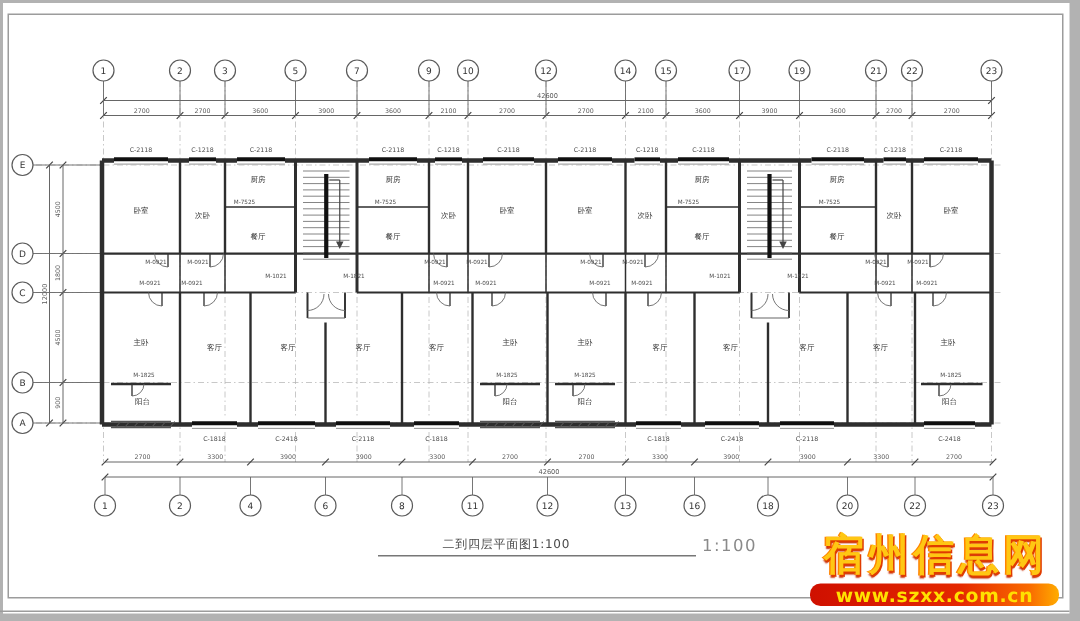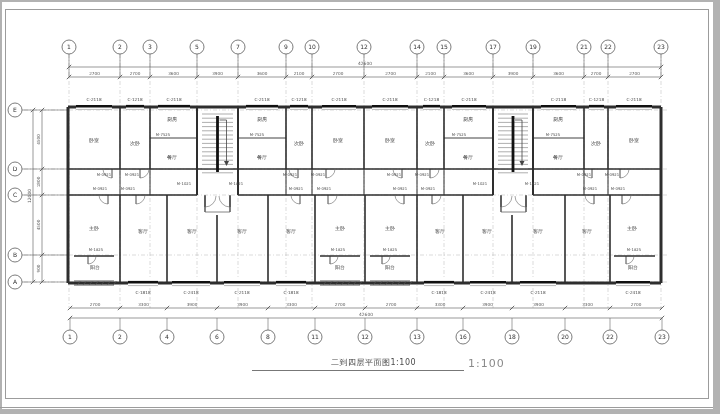--- a/index.html
+++ b/index.html
@@ -3,21 +3,21 @@
 <meta charset="utf-8">
 <style>
   html,body{margin:0;padding:0;}
   body{width:720px;height:414px;overflow:hidden;background:#b2b2b2;font-family:"DejaVu Sans","Liberation Sans",sans-serif;}
   #canvas{position:relative;width:720px;height:414px;background:#b2b2b2;}
   #sheet{position:absolute;left:2px;top:2px;width:711px;height:407px;background:#ffffff;}
   #frame{position:absolute;left:5px;top:9px;width:702px;height:388px;border:1px solid #9c9c9c;}
   #bottomrule{position:absolute;left:0px;top:407px;width:713px;height:1px;background:#9c9c9c;}
   #plan-svg{position:absolute;left:0;top:0;}
   .titleblock{position:absolute;left:230px;top:355px;width:300px;}
-  #drawing-title{position:absolute;left:65px;top:2px;font-size:8px;color:#4a4a4a;letter-spacing:0.5px;white-space:nowrap;margin-left:36px;}
+  #drawing-title{position:absolute;left:65px;top:2px;font-size:8px;color:#4a4a4a;letter-spacing:0.5px;white-space:nowrap;}
   #title-underline{position:absolute;left:22px;top:15px;width:212px;height:1px;background:#777;}
   #scale-label{position:absolute;left:238px;top:2px;font-size:11px;color:#8a8a8a;letter-spacing:1px;}
   .watermark{position:absolute;left:540px;top:352px;width:168px;height:56px;}
   #watermark-name{position:absolute;left:0;top:0;width:168px;text-align:center;
      font-family:"DejaVu Serif","Liberation Serif",serif;font-weight:bold;font-size:27px;
      color:#ffc713;letter-spacing:3px;white-space:nowrap;
      text-shadow:1px 1px 0 #e03c00,-1px 0 0 #ff8400,0 2px 1px #c62a00;
      transform:scaleY(1.05);}
   #watermark-banner{position:absolute;left:0;top:37px;width:166px;height:15px;border-radius:7px;
      background:linear-gradient(90deg,#cf1000 0%,#e42800 60%,#f96a00 88%,#ffac00 100%);
@@ -539,13 +539,19 @@
       <text x="390" y="251" font-size="3.8" fill="#4a4a4a" text-anchor="middle" font-family="DejaVu Sans, sans-serif">M-1825</text>
       <text x="634" y="251" font-size="3.8" fill="#4a4a4a" text-anchor="middle" font-family="DejaVu Sans, sans-serif">M-1825</text>
     </svg>
 
   <div class="titleblock">
     <div id="drawing-title">二到四层平面图1:100</div>
     <div id="title-underline"></div>
     <div id="scale-label">1:100</div>
   </div>
 
+  <div class="watermark">
+    <div id="watermark-name">宿州信息网</div>
+    <div id="watermark-banner">
+      <span id="watermark-url">www.szxx.com.cn</span>
+    </div>
+  </div>
 </div>
 
 </body></html>

